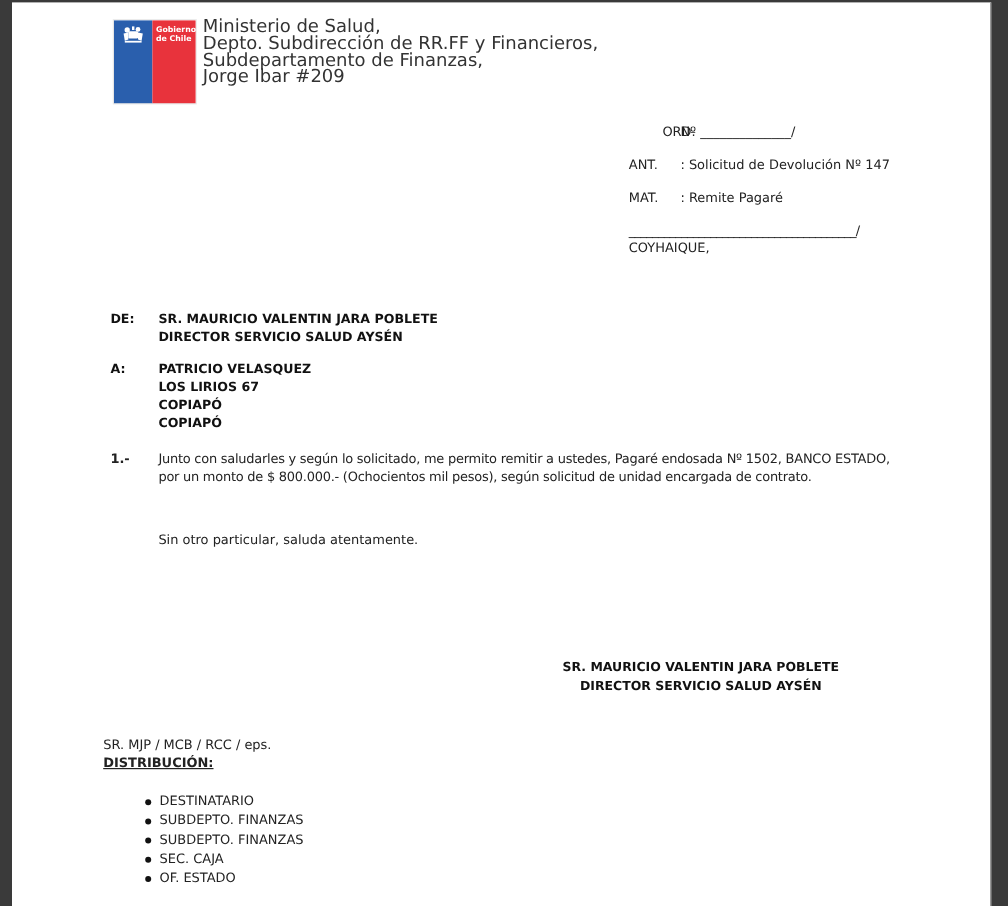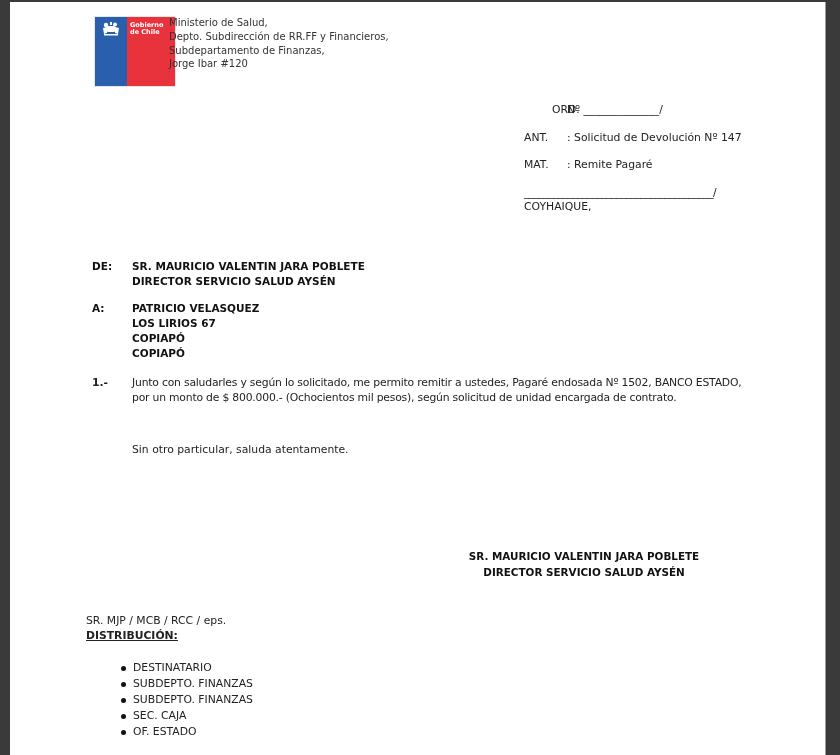--- a/index.html
+++ b/index.html
@@ -12,35 +12,35 @@
     .page {
       position: absolute; left: 10px; top: 2px;
       width: 815px; height: 760px;
       background: #ffffff;
       border-right: 1px solid #9a9a9a;
       color: #111;
     }
     .abs { position: absolute; white-space: nowrap; }
     .logo {
       position: absolute; left: 85px; top: 15px;
-      width: 80px; height: 69px;
+      width: 68px; height: 69px;
       display: flex; box-shadow: 0 0 0 1px #e6e6e6;
     }
     .logo .blue { width: 32px; height: 100%; background: #2a5fad; position: relative; }
     .logo .red { flex: 1; height: 100%; background: #e8333c; position: relative; }
     .logo .crest {
       position: absolute; left: 5px; top: 4px; width: 22px; height: 16px;
     }
     .logo .gob {
       position: absolute; left: 3px; top: 5px;
       font-size: 6.5px; line-height: 7px; color: #fff; font-weight: bold;
     }
     .header-text {
       position: absolute; left: 159px; top: 14px;
-      font-size: 10px; line-height: 13.8px; color: #333;
+      font-size: 15px; line-height: 13.8px; color: #333;
     }
     .header-text div { white-space: nowrap; }
     .refs { font-size: 10.8px; color: #222; }
     .bold { font-weight: bold; }
     .sm { font-size: 10.5px; }
     .body-text { font-size: 10.8px; color: #222; line-height: 15.5px; }
     .sig { font-size: 10.4px; font-weight: bold; text-align: center; line-height: 15.5px; color: #111; }
     .dist-title { font-weight: bold; text-decoration: underline; }
     .dist-list { position: absolute; left: 93px; top: 642px; margin: 16px; padding: 0; list-style: none; font-size: 10.8px; color: #222; }
     .dist-list li { height: 16px; line-height: 16px; position: relative; padding-left: 14px; white-space: nowrap; }
@@ -70,21 +70,21 @@
         <div>Gobierno</div>
         <div>de Chile</div>
       </div>
     </div>
   </div>
 
   <div class="header-text">
     <div>Ministerio de Salud,</div>
     <div>Depto. Subdirección de RR.FF y Financieros,</div>
     <div>Subdepartamento de Finanzas,</div>
-    <div>Jorge Ibar #120</div>
+    <div>Jorge Ibar #209</div>
   </div>
 
   <div class="refs">
     <span class="abs" style="left:514px; top:101px;margin-left:28px;">ORD.</span>
     <span class="abs" style="left:557px; top:101px;">Nº ______________/</span>
 
     <span class="abs" style="left:514px; top:129px;">ANT.</span>
     <span class="abs" style="left:557px; top:129px;">: Solicitud de Devolución Nº 147</span>
 
     <span class="abs" style="left:514px; top:156px;">MAT.</span>

